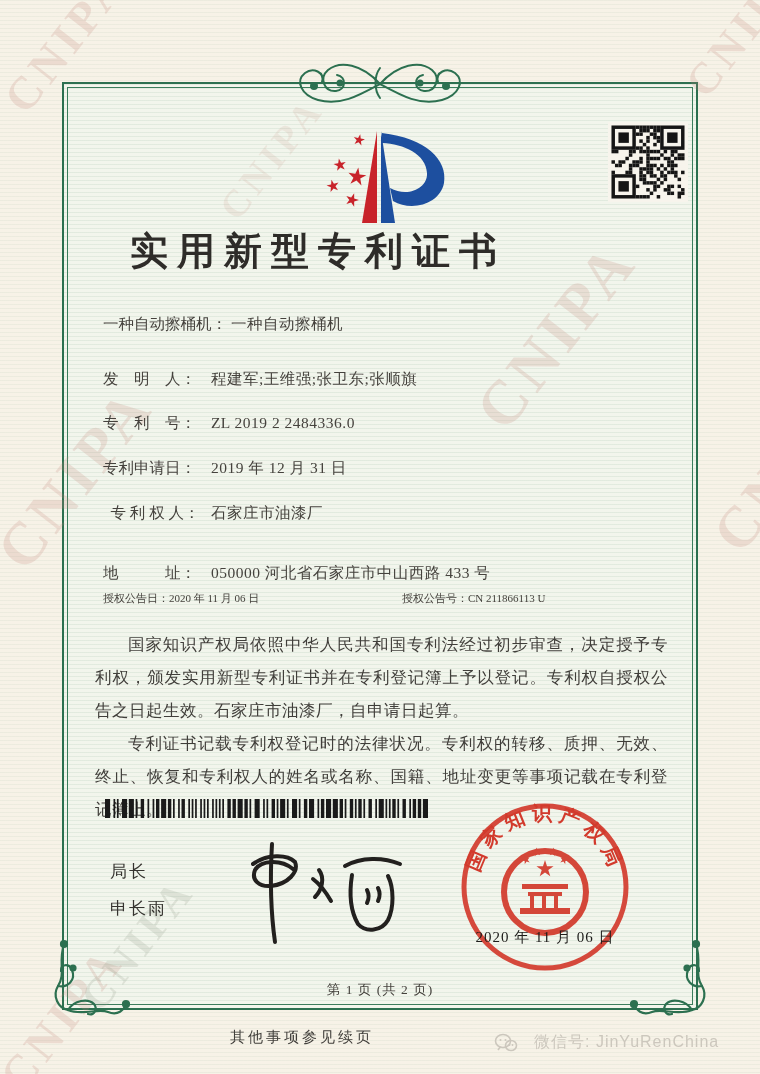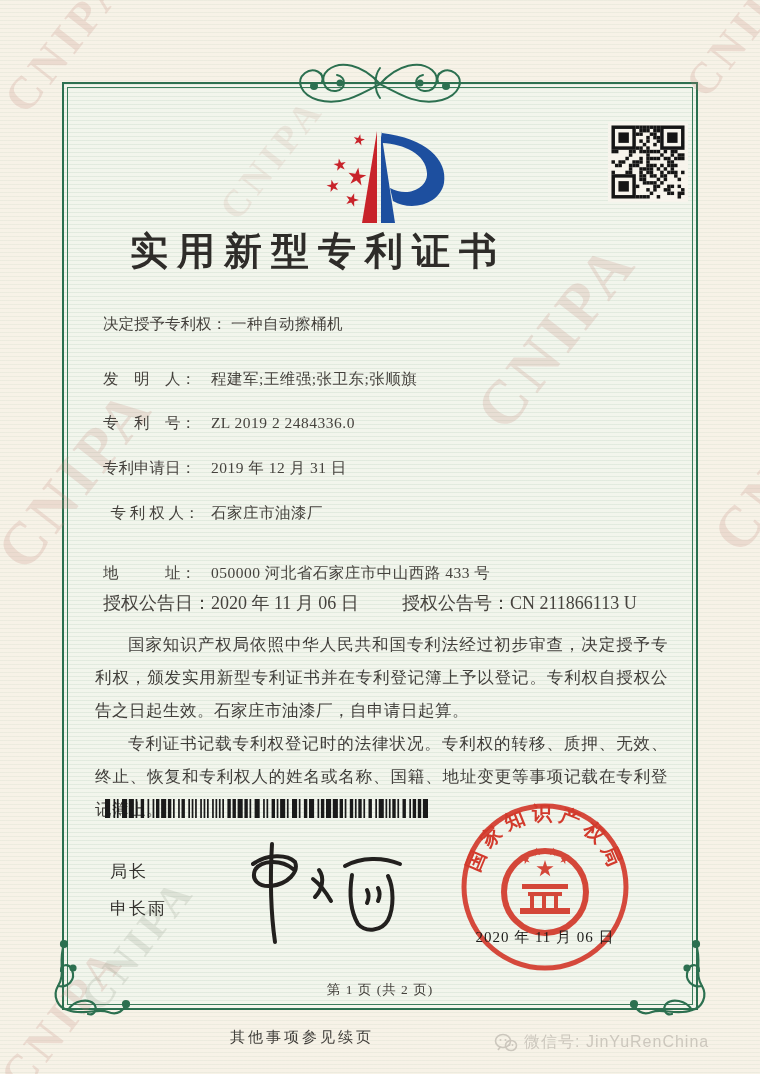--- a/index.html
+++ b/index.html
@@ -42,21 +42,21 @@
   .qr{position:absolute;left:608px;top:122px;width:80px;height:80px;background:#f7f4ec;}
   .title{
     position:absolute;left:0;top:226px;width:636px;text-align:center;
     font-size:38px;font-weight:bold;letter-spacing:9px;color:#2e2c29;
   }
   .fields{position:absolute;left:103px;top:314px;font-size:15.5px;color:#45423d;}
   .frow{position:absolute;left:0;white-space:nowrap;}
   .frow .lbl{display:inline-block;min-width:104px;}
   .frow .val{letter-spacing:0.5px;}
   .r0{top:0;} .r1{top:55px;} .r2{top:99px;} .r3{top:144px;} .r4{top:189px;text-align:center;} .r5{top:249px;}
-  .grant{position:absolute;left:103px;top:591px;font-size:18px;color:#45423d;white-space:nowrap;}
+  .grant{position:absolute;left:103px;top:591px;font-size:11px;color:#45423d;white-space:nowrap;}
   .grant .pair2{position:absolute;left:299px;top:0;}
   .paras{
     position:absolute;left:95px;top:628px;width:573px;
     font-size:16.5px;line-height:33px;text-align:justify;color:#403e3a;letter-spacing:0.5px;
   }
   .paras p{margin:0;text-indent:2em;}
   .barcode{position:absolute;left:105px;top:799px;}
   .director{position:absolute;left:110px;top:860px;font-size:17px;color:#35332f;letter-spacing:2px;}
   .director div{margin-bottom:14px;font-family:Liberation Mono, monospace;}
   .signature{position:absolute;left:215px;top:828px;}
@@ -67,21 +67,21 @@
   }
   .page-indicator{
     position:absolute;left:0;top:981px;width:760px;text-align:center;
     font-size:13.5px;color:#45423d;letter-spacing:1px;
   }
   .footer-note{
     position:absolute;left:0;top:1028px;width:604px;text-align:center;
     font-size:15px;color:#403e3a;letter-spacing:3px;
   }
   .wechat{
-    position:absolute;left:494px;top:1032px;display:flex;align-items:center;gap:6px;
+    position:absolute;left:494px;top:1032px;display:flex;align-items:center;gap:16px;
     font-family:"Liberation Sans",sans-serif;font-size:16px;color:#ccc7bd;letter-spacing:1px;
   }
 </style>
 </head>
 <body>
 
 <div class="page">
 
   <div class="frame">
     <div class="frame-inner"></div>
@@ -301,21 +301,21 @@
         <rect x="59.130434782608695" y="10.434782608695652" width="10.434782608695652" height="10.434782608695652" fill="#151515"></rect>
         <rect x="3.4782608695652173" y="52.17391304347826" width="24.34782608695652" height="24.34782608695652" fill="#151515"></rect>
         <rect x="6.956521739130435" y="55.65217391304348" width="17.391304347826086" height="17.391304347826086" fill="#f7f4ec"></rect>
         <rect x="10.434782608695652" y="59.130434782608695" width="10.434782608695652" height="10.434782608695652" fill="#151515"></rect>
       </svg>
 
     <div class="title">实用新型专利证书</div>
 
     <div class="fields">
       <div class="frow r0">
-        <span class="lbl">决定授予专利权：</span>
+        <span class="lbl">一种自动擦桶机：</span>
         <span class="val">一种自动擦桶机</span>
       </div>
       <div class="frow r1">
         <span class="lbl">发　明　人：</span>
         <span class="val">程建军;王维强;张卫东;张顺旗</span>
       </div>
       <div class="frow r2">
         <span class="lbl">专　利　号：</span>
         <span class="val">ZL 2019 2 2484336.0</span>
       </div>

